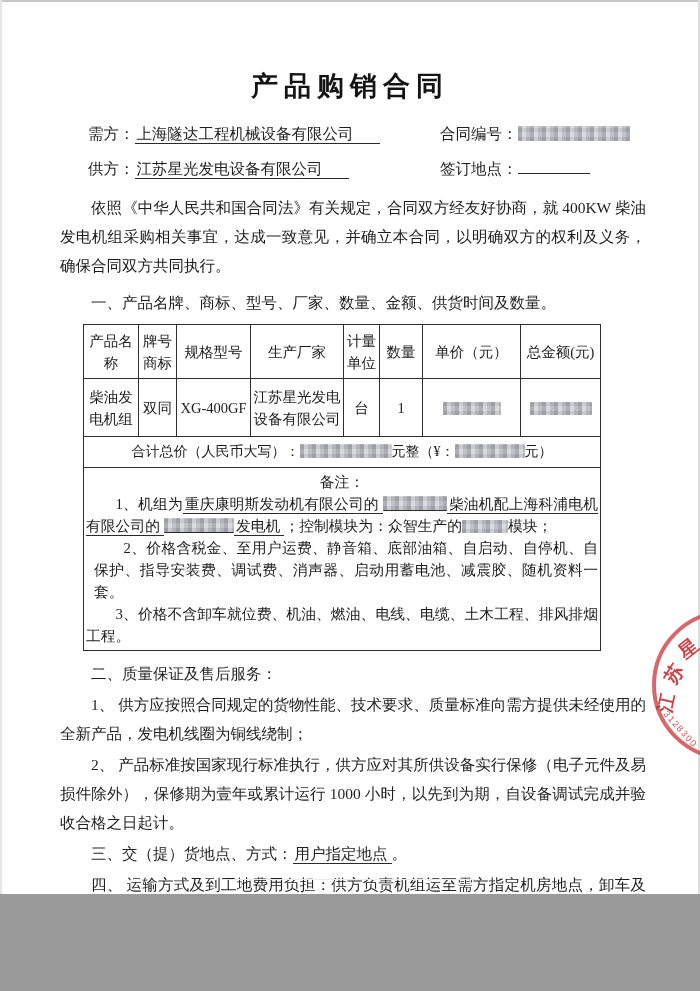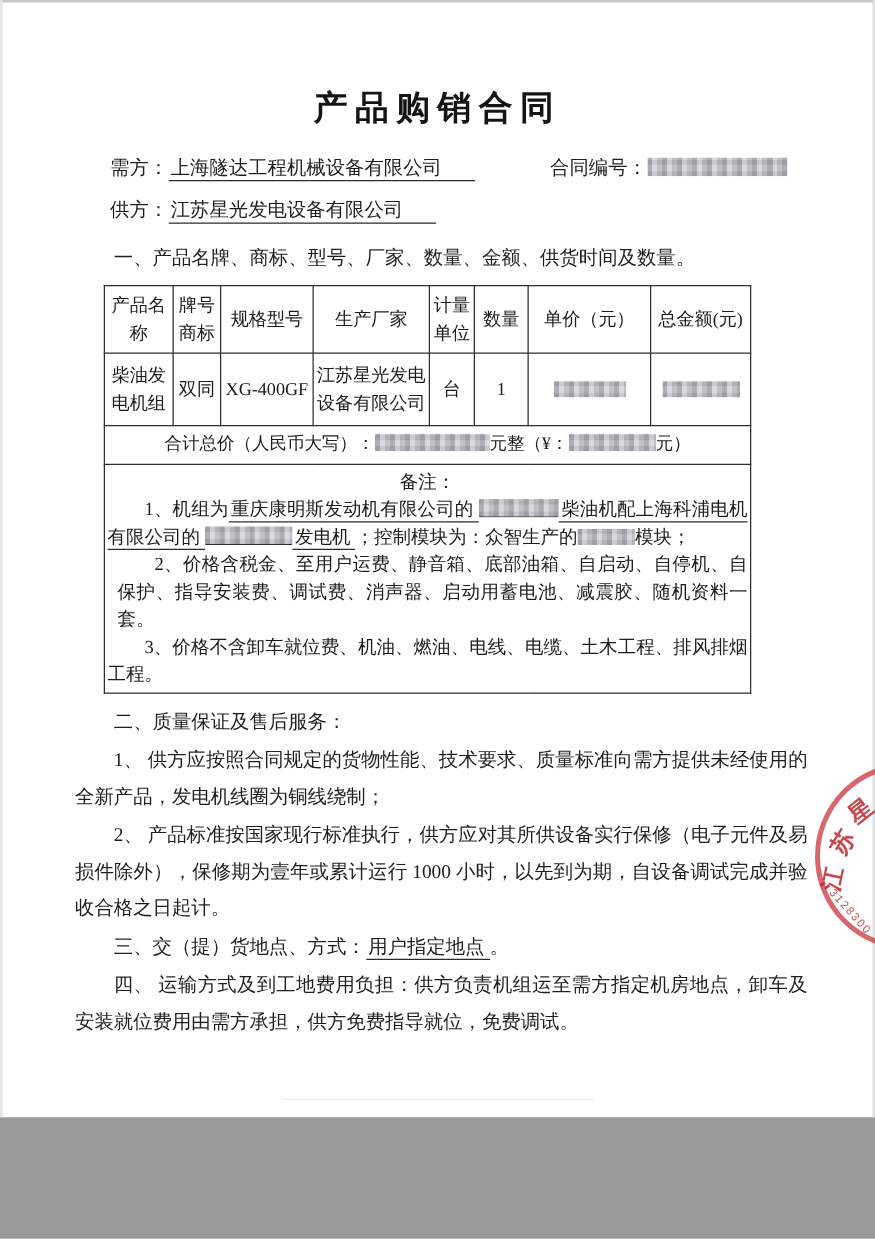--- a/index.html
+++ b/index.html
@@ -81,23 +81,27 @@
         <span>需方：</span><span class="u u-pad">上海隧达工程机械设备有限公司</span>
       </div>
       <div>
         <span>合同编号：</span><span class="redact" style="width:112px;height:15px;"></span>
       </div>
     </div>
     <div class="hdr-row">
       <div class="hdr-left">
         <span>供方：</span><span class="u u-pad">江苏星光发电设备有限公司</span>
       </div>
+      <div>
+        <span>签订地点：</span><span class="u-blank"></span>
+      </div>
     </div>
   </div>
 
+  <p class="para">依照《中华人民共和国合同法》有关规定，合同双方经友好协商，就 400KW 柴油发电机组采购相关事宜，达成一致意见，并确立本合同，以明确双方的权利及义务，确保合同双方共同执行。</p>
 
   <p class="s1-head">一、产品名牌、商标、型号、厂家、数量、金额、供货时间及数量。</p>
 
   <table class="contract">
     <colgroup>
       <col style="width:55px">
         <col style="width:38px">
         <col style="width:74px">
         <col style="width:93px">
       <col style="width:36px">

